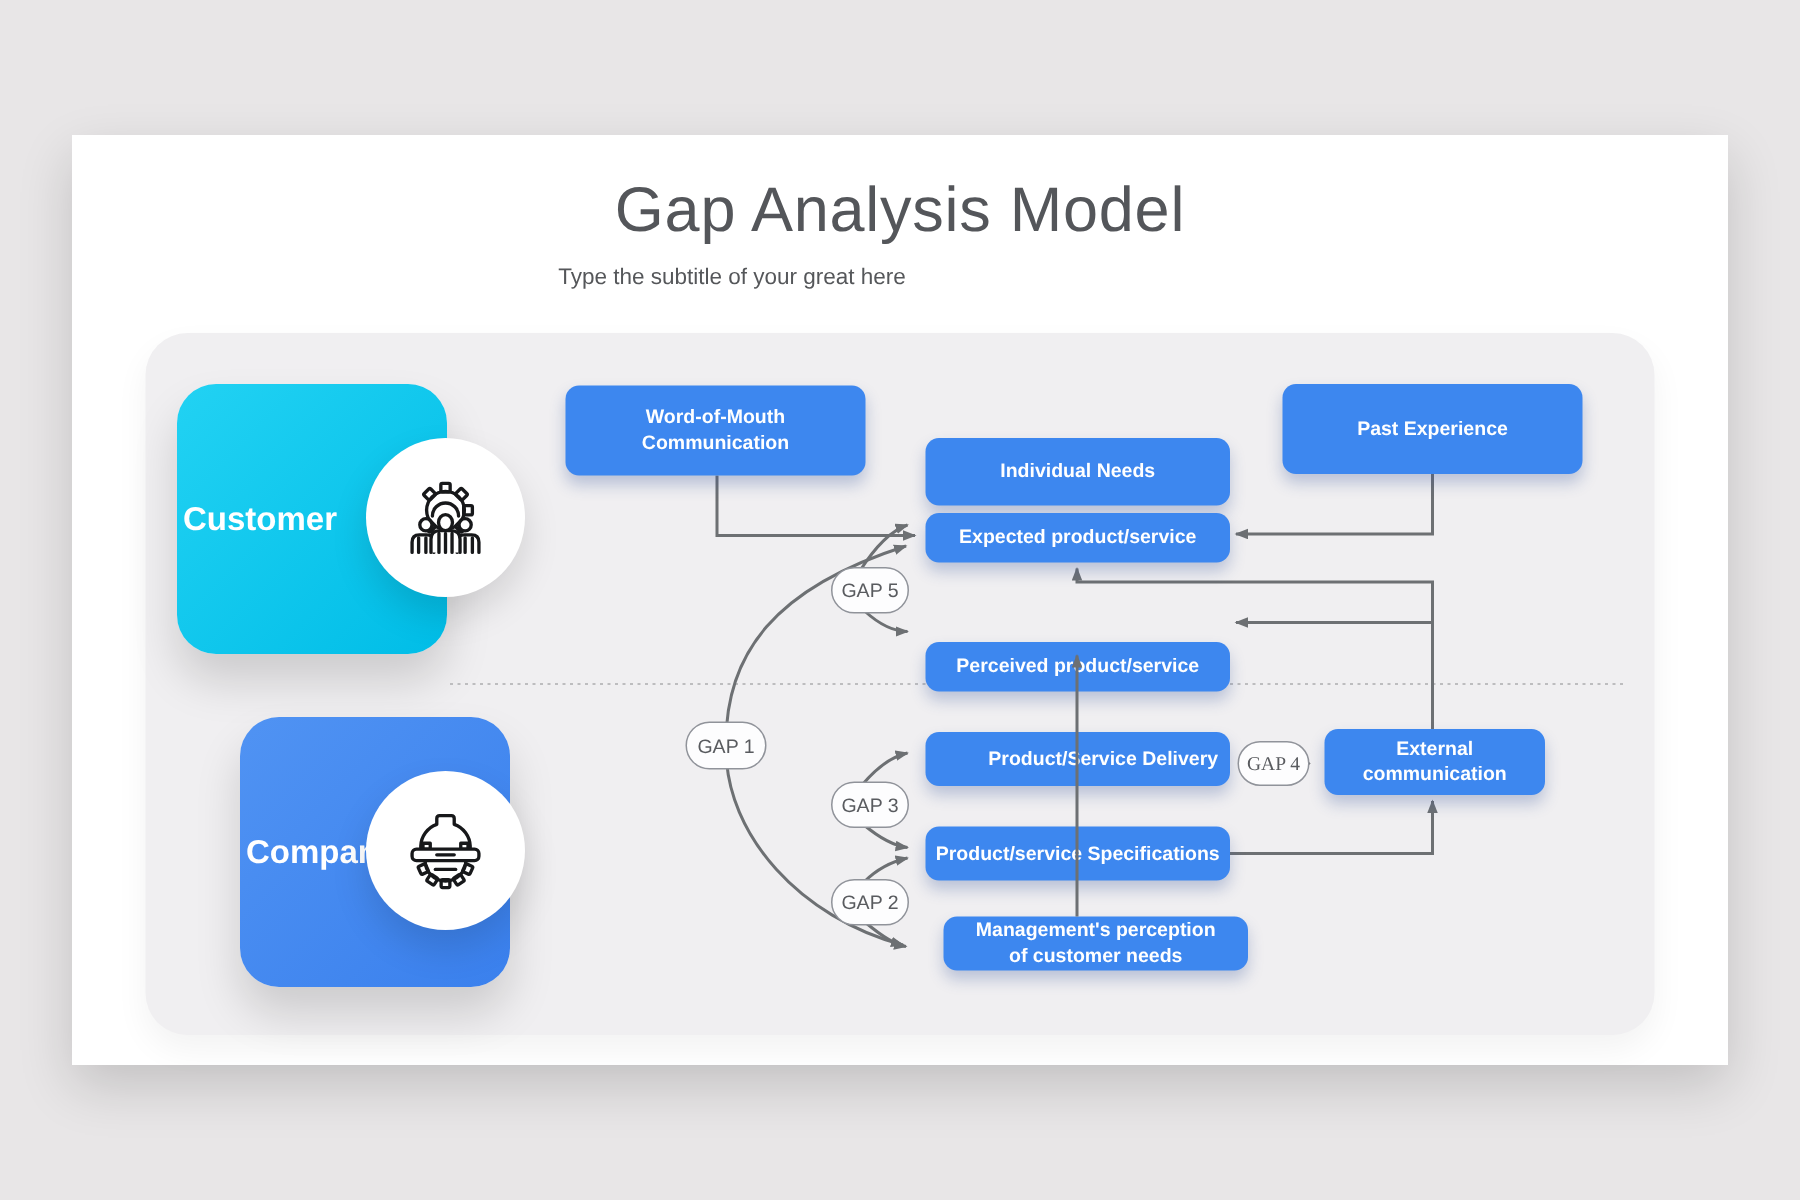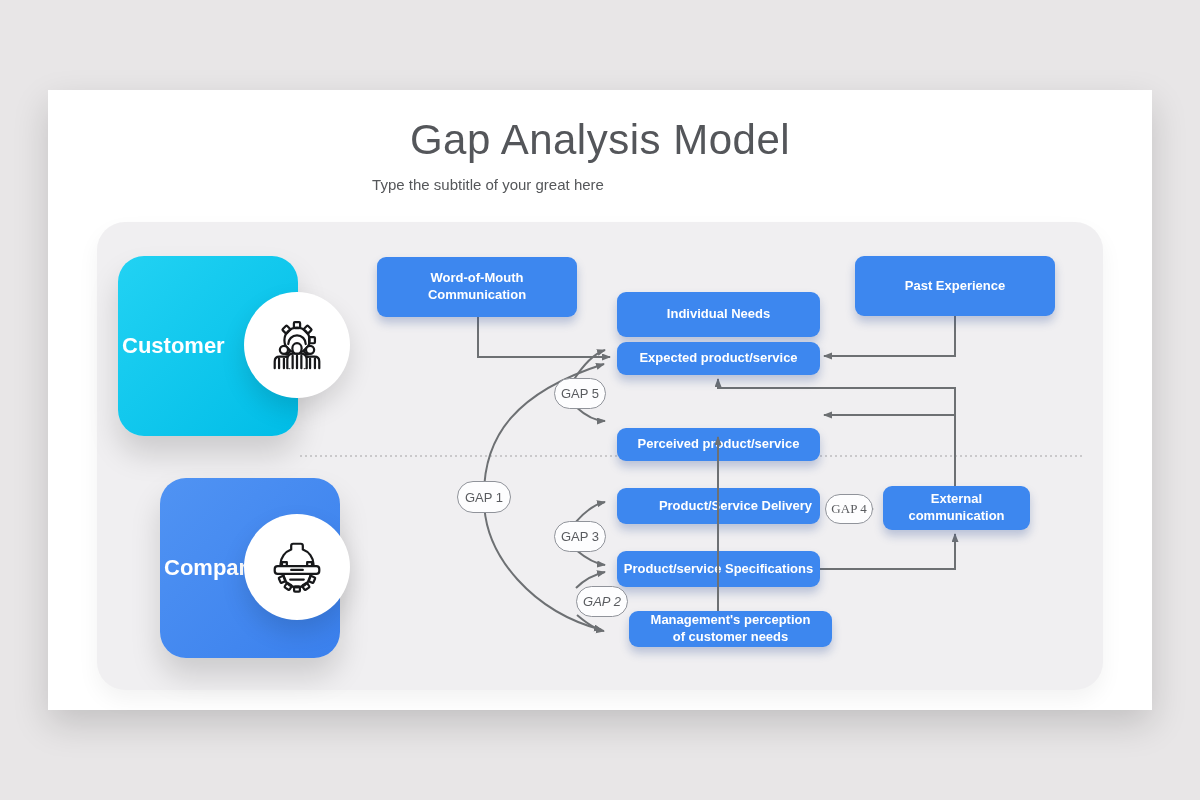--- a/index.html
+++ b/index.html
@@ -21,21 +21,21 @@
   .n-expected{left:617px;top:342px;width:203px;height:33px;}
   .n-perceived{left:617px;top:400px;width:203px;height:33px;margin-top:28px;}
   .n-delivery{left:617px;top:488px;width:203px;height:36px;padding-left:38px;}
   .n-specs{left:617px;top:551px;width:203px;height:36px;}
   .n-mgmt{left:617px;top:611px;width:203px;height:36px;margin-left:12px;}
   .n-external{left:883px;top:486px;width:147px;height:44px;}
   .gap{position:absolute;background:#fdfdfe;border:1.6px solid #90939a;border-radius:18px;color:#595b5f;font-size:13px;display:flex;align-items:center;justify-content:center;box-sizing:border-box;z-index:6;}
   .g-5{left:554px;top:378px;width:52px;height:31px;}
   .g-1{left:457px;top:481px;width:54px;height:32px;}
   .g-3{left:554px;top:521px;width:52px;height:31px;}
-  .g-2{left:576px;top:586px;width:52px;height:31px;font-style:italic;}
+  .g-2{left:554px;top:586px;width:52px;height:31px;}
   .g-4{left:825px;top:494px;width:48px;height:30px;font-family:Liberation Serif, serif;}
   svg.layer{position:absolute;left:0;top:0;pointer-events:none;}
   svg.under{z-index:1;}
   .node,.gap{z-index:3;}
   svg.over{z-index:5;}
 </style>
 </head>
 <body>
 
 <div class="slide"></div>

